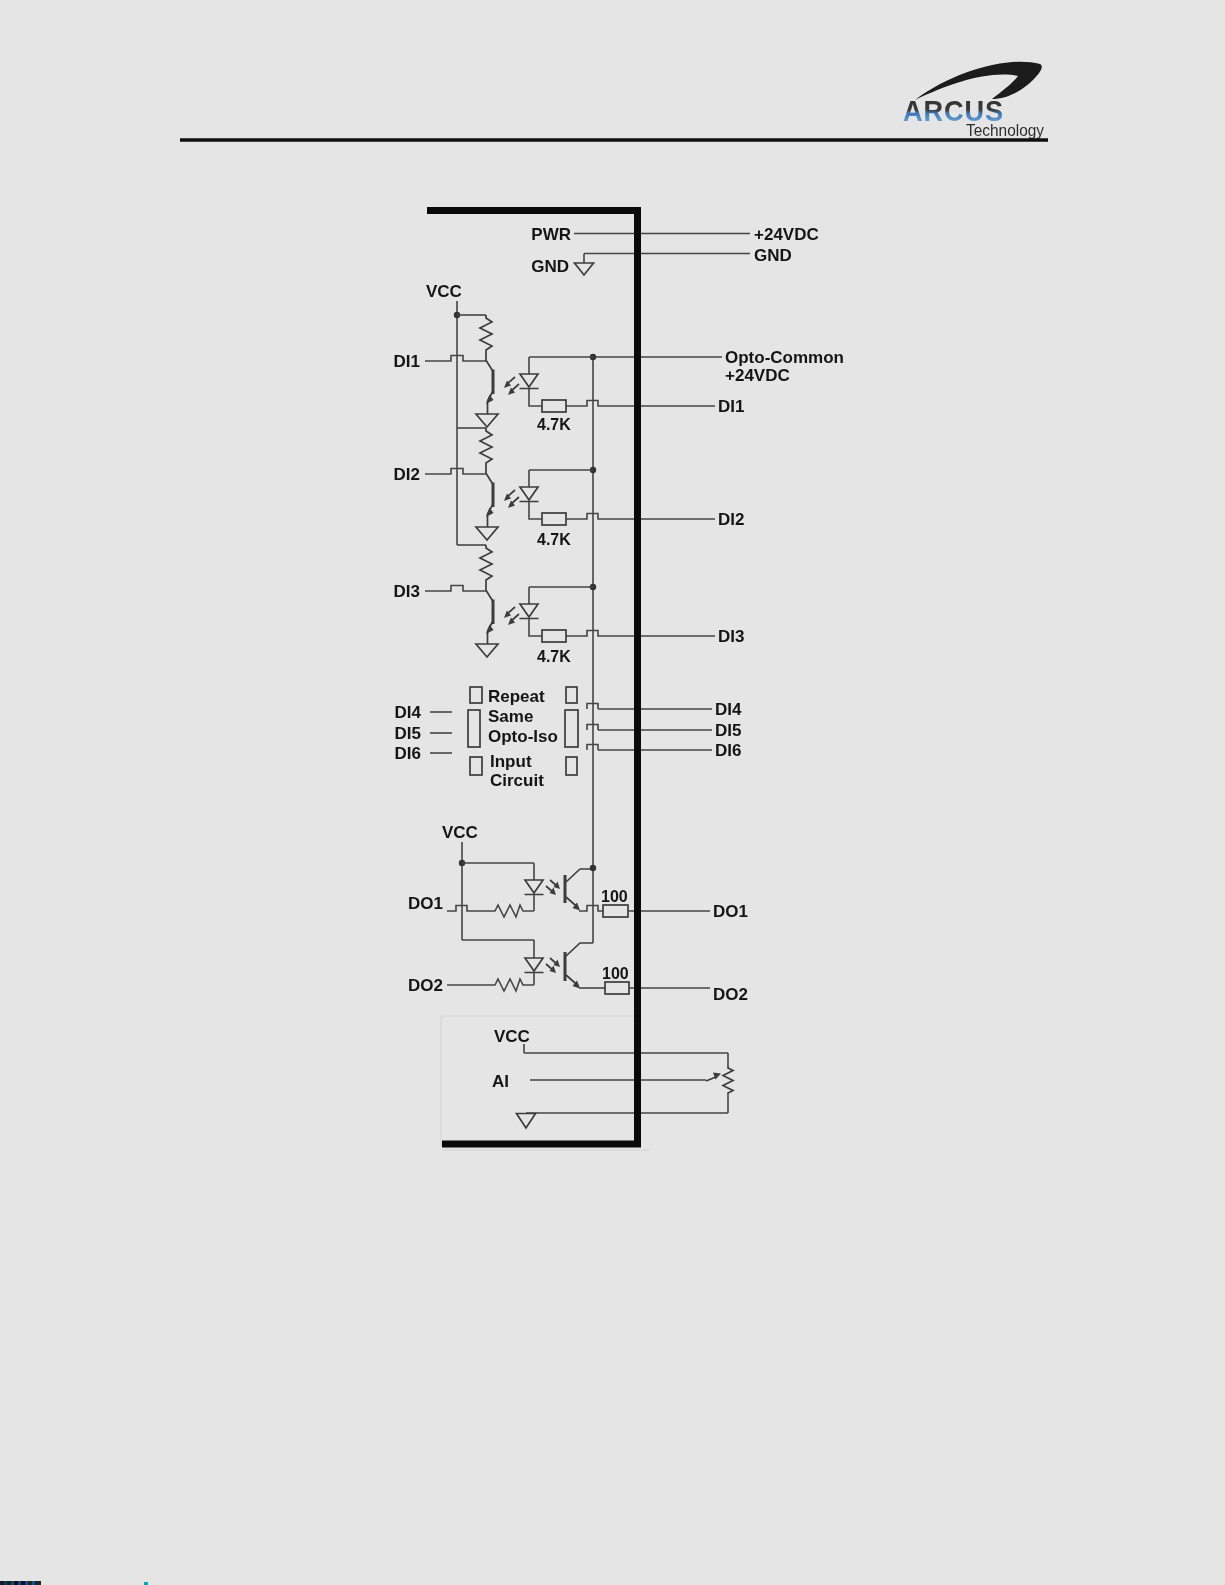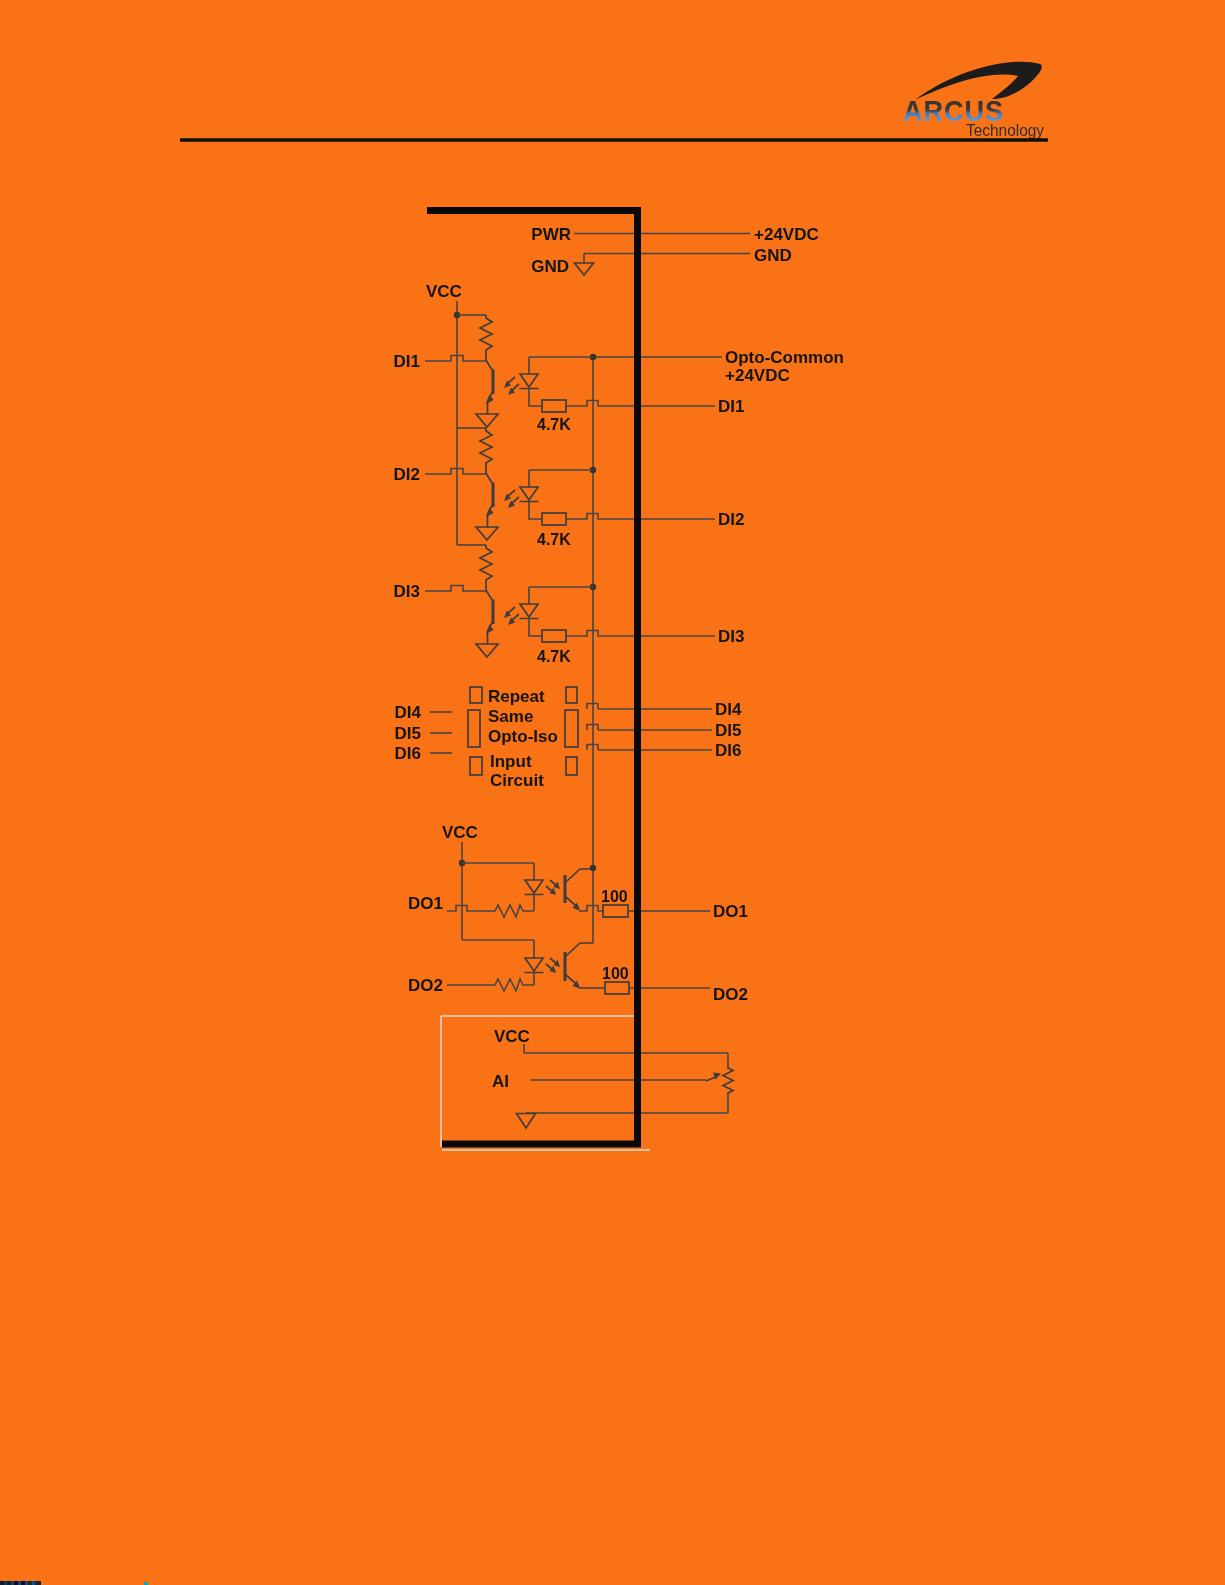--- a/index.html
+++ b/index.html
@@ -1,16 +1,16 @@
 <!DOCTYPE html>
 <html><head>
 <meta charset="utf-8">
 <style>
   html,body{margin:0;padding:0;background:#ffffff;}
-  #page{position:relative;width:1225px;height:1585px;background:#f97316;overflow:hidden;
+  #page{position:relative;width:1225px;height:1585px;background:#e5e5e5;overflow:hidden;
         font-family:"Liberation Sans",sans-serif;}
   svg{position:absolute;left:0;top:0;}
   .lbl{font-family:"Liberation Sans",sans-serif;font-weight:bold;font-size:17px;fill:#151515;}
   .lbl-s{font-family:"Liberation Sans",sans-serif;font-weight:bold;font-size:16px;fill:#151515;}
   .brand{font-family:"Liberation Sans",sans-serif;font-weight:bold;font-size:30px;letter-spacing:1px;}
   .brand-sub{font-family:"Liberation Sans",sans-serif;font-size:16px;fill:#2e2e2e;}
   .w{stroke:#454545;stroke-width:1.6;fill:none;}
   .comp{stroke:#3d3d3d;stroke-width:1.7;fill:none;}
   .bar{stroke:#3d3d3d;stroke-width:3;fill:none;}
   .thick{stroke:#0a0a0a;stroke-width:7;fill:none;}

